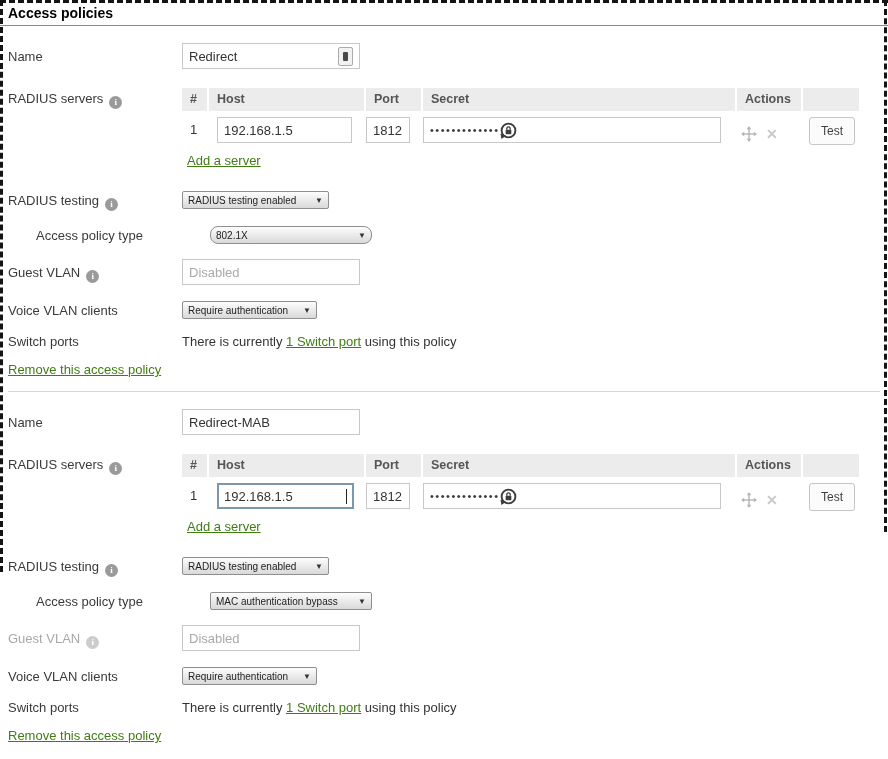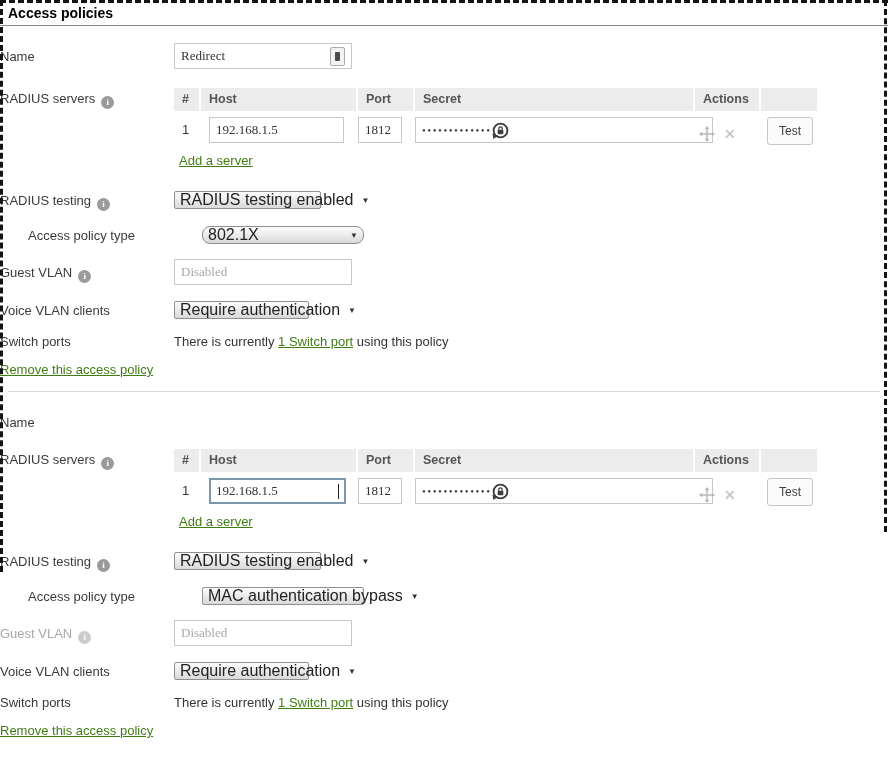--- a/index.html
+++ b/index.html
@@ -16,21 +16,21 @@
   .dash-top  { position:absolute; top:0; left:0; width:888px; height:0; border-top:3px dashed #141414; }
   .dash-left { position:absolute; top:0; left:0; width:0; height:572px; border-left:3px dashed #141414; }
   .dash-right{ position:absolute; top:0; right:1px; width:0; height:532px; border-right:3px dashed #141414; }
 
   .page-title {
     font-size: 14px; font-weight: bold; color: #000000;
     padding: 5px 0 4px 8px;
     border-bottom: 1px solid #8a8a8a;
   }
 
-  .policy { }
+  .policy { padding-left: 8px; }
 
   .frow { display: flex; align-items: flex-start; }
   .flabel { flex: 0 0 174px; font-size: 13px; color: #3a3a3a; }
   .flabel.muted { color: #a8a8a8; }
 
   .mt-name   { margin-top: 17px; }
   .mt-table  { margin-top: 19px; }
   .mt-test   { margin-top: 22px; }
   .mt-type   { margin-top: 15px; margin-left: 28px; }
   .mt-guest  { margin-top: 15px; }
@@ -45,21 +45,21 @@
     display:inline-block; width:13px; height:13px; border-radius:50%;
     background:#9a9a9a; color:#fff; font-size:9px; font-weight:bold;
     text-align:center; line-height:13px; vertical-align:-2px; margin-left:6px;
     font-family:"Liberation Serif", serif;
   }
   .info-icon.muted { background:#cccccc; }
 
   
   input.ti, .fake-input {
     height: 26px; border: 1px solid #c8c8c8; background:#fff;
-    font-family:Liberation Serif, serif; font-size: 13px; color:#333;
+    font-family:Liberation Sans, sans-serif; font-size: 13px; color:#333;
     padding: 0 6px; border-radius: 0;
   }
   input.ti::placeholder { color:#a9a9a9; opacity:1; }
   .fake-input { display:flex; align-items:center; }
   .fake-input .input-text { flex:1 1 auto; white-space:nowrap; overflow:hidden; }
   .fake-input.focused { border: 2px solid #7a98ad; padding: 0 5px; }
   .caret { display:inline-block; width:1px; height:15px; background:#222; vertical-align:-3px; margin-left:1px; }
 
   .name-input  { width: 178px; }
   .guest-input { width: 178px; }
@@ -84,21 +84,21 @@
   .rtable-header { gap:2px; }
   .rtable-row { gap:2px; padding-top:6px; }
   .cell { font-size:12.5px; }
   .hcell {
     background:#ececec; color:#555; font-weight:bold;
     padding:4px 0 4px 8px; height:23px;
   }
   .c-num    { width:25px; }
   .c-host   { width:155px; }
   .c-port   { width:55px; }
-  .c-secret { width:278px; }
+  .c-secret { width:312px; }
   .c-actions{ width:64px; }
   .c-test   { width:56px; }
   .row-num  { padding:5px 0 0 8px; color:#333; font-size:13px; }
   .bcell-host input { margin-left:8px; }
   .bcell-actions { display:flex; align-items:center; gap:9px; padding-top:5px; padding-left:4px; }
   .bcell-test { padding-left:6px; }
 
   .move-icon { display:inline-block; width:16px; height:16px; cursor:pointer; }
   .x-icon { color:#c9c9c9; font-size:14px; font-weight:bold; cursor:pointer; line-height:16px; }
   .secret-reveal { flex:0 0 auto; width:17px; height:17px; cursor:pointer; }
@@ -112,21 +112,21 @@
   a.glink { color:#3f7d12; text-decoration:underline; font-size:13px; cursor:pointer; }
   .add-server { display:inline-block; margin-top:8px; margin-left:5px; }
 
   
   .select {
     display:flex; align-items:center; height:18px;
     border:1px solid #8f8f8f; border-radius:2px;
     background:linear-gradient(#fdfdfd,#d9d9d9);
     padding:0 5px; cursor:pointer;
   }
-  .select-text { flex:1 1 auto; font-size:16px; color:#222; white-space:nowrap; }
+  .select-text { flex:1 1 auto; font-size:10px; color:#222; white-space:nowrap; }
   .select-arrow { font-size:8px; color:#333; margin-left:8px; }
   .w-testing { width:147px; }
   .w-type    { width:162px;border-radius:8px; }
   .w-voice   { width:135px; }
   .w-mab     { width:162px; }
 
   .sentence { font-size:13px; color:#333; }
 
   .divider { border-top:1px solid #d8d8d8; margin:13px 8px 0 8px; }
 </style>
@@ -252,20 +252,23 @@
 
     <a class="glink remove-link">Remove this access policy</a>
   </section>
 
   <div class="divider"></div>
 
   <section class="policy">
 
     <div class="frow mt-name">
       <div class="flabel pad-input">Name</div>
+      <div class="fake-input name-input">
+        <span class="input-text">Redirect-MAB</span>
+      </div>
     </div>
 
     <div class="frow mt-table">
       <div class="flabel" style="padding-top:3px;">
         <span>RADIUS servers</span><span class="info-icon">i</span>
       </div>
       <div>
         <div class="rtable">
           <div class="rtable-header">
             <div class="cell hcell c-num">#</div>

